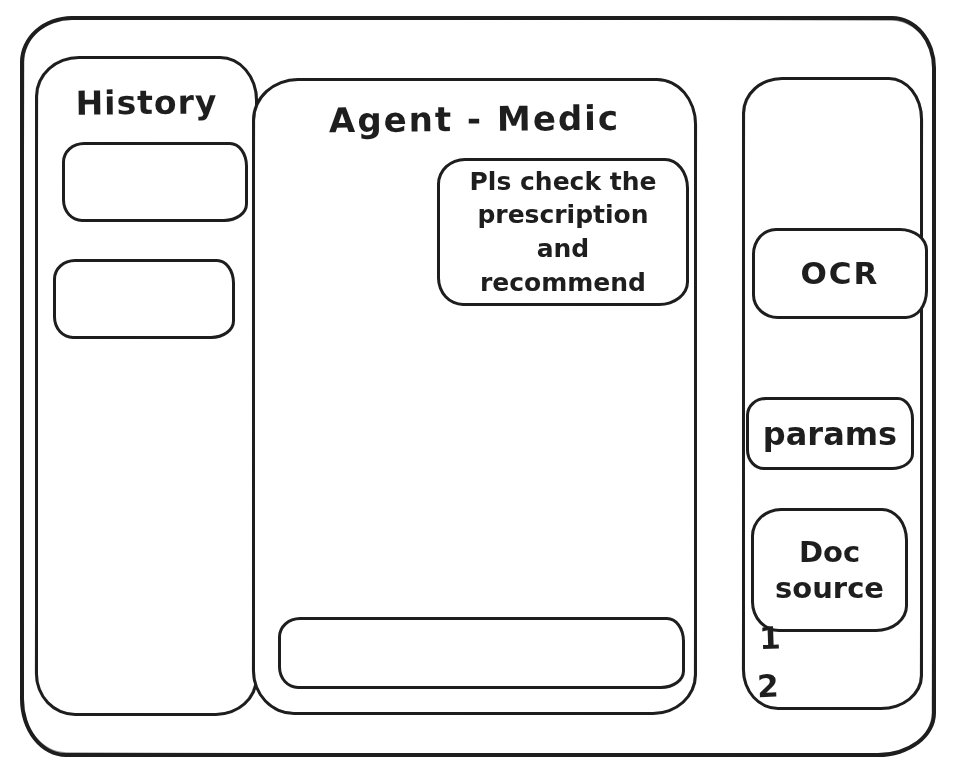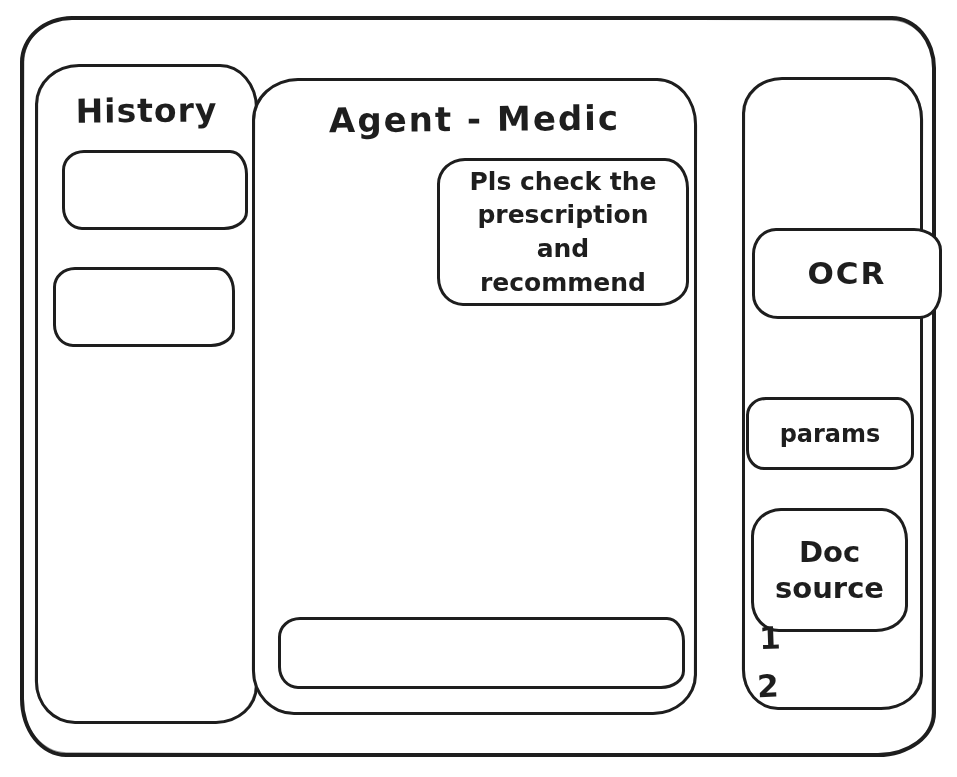--- a/index.html
+++ b/index.html
@@ -34,21 +34,21 @@
     pointer-events: none;
   }
   .frame {
     left: 20px; top: 16px;
     width: 916px; height: 741px;
     border-width: 4px;
     border-radius: 52px 44px 58px 46px / 46px 52px 44px 58px;
   }
   
   .history {
-    left: 11px; top: 44px;
+    left: 11px; top: 36px;
     width: 223px; height: 660px;
     border-radius: 44px 38px 42px 40px / 40px 44px 38px 42px;
   }
   .history-title {
     margin: 24px 0 0 0;
     text-align: center;
     font-size: 33px;
     font-weight: 700;
     letter-spacing: 1px;
     transform: rotate(-0.6deg);
@@ -121,27 +121,27 @@
     cursor: pointer;
     line-height: 1.25;
     padding: 2px 6px;
   }
   .tool.llm {
     left: 7px; top: 37px; width: 161px; height: 91px;
     font-size: 31px; letter-spacing: 2px;
     border-radius: 26px 22px 28px 24px / 24px 28px 22px 26px;
   }
   .tool.ocr {
-    left: 7px; top: 148px; width: 190px; height: 91px;
+    left: 7px; top: 148px; width: 176px; height: 91px;
     font-size: 31px; letter-spacing: 2px;
     border-radius: 24px 28px 22px 26px / 26px 22px 28px 24px;
   }
   .tool.params {
     left: 1px; top: 317px; width: 168px; height: 73px;
-    font-size: 24px;
+    font-size: 32px;
     border-radius: 20px 16px 22px 18px / 18px 22px 16px 20px;
   }
   .tool.doc {
     left: 6px; top: 428px; width: 157px; height: 124px;
     font-size: 29px;
     border-radius: 30px 26px 32px 28px / 28px 32px 26px 30px;
   }
   .src-num {
     position: absolute;
     font-size: 31px;

